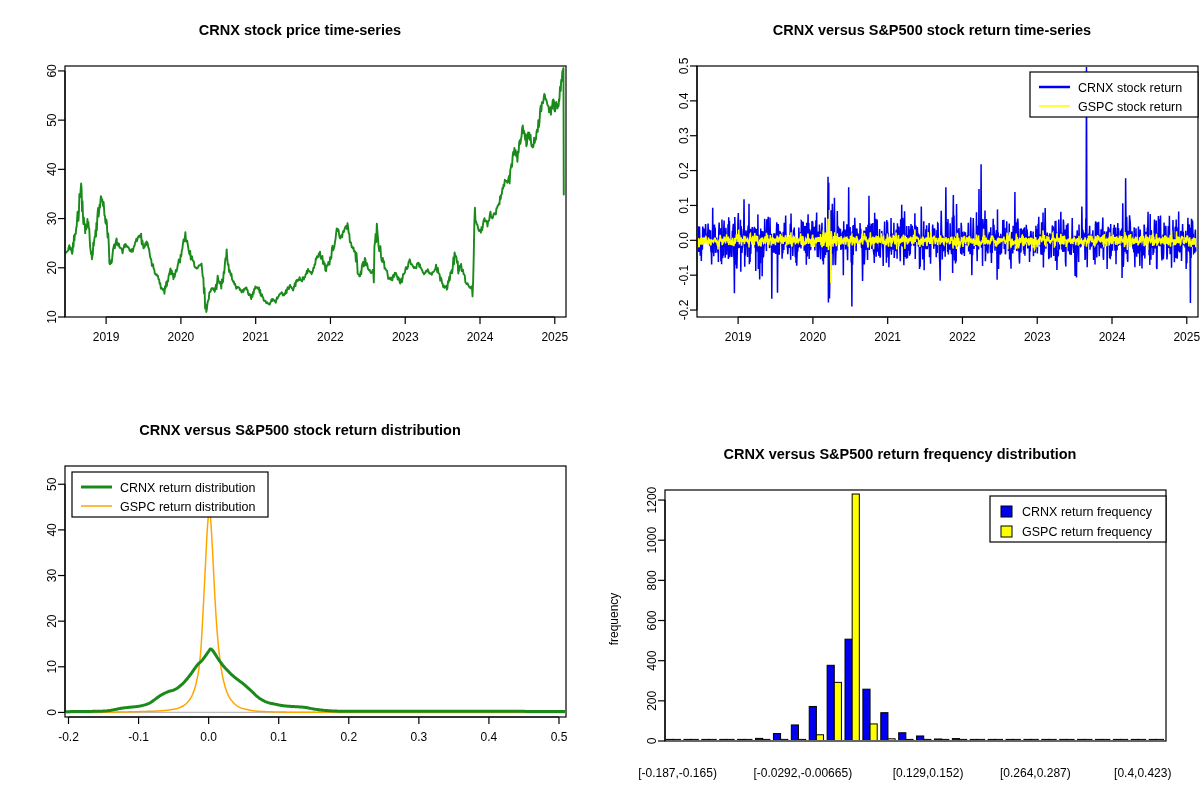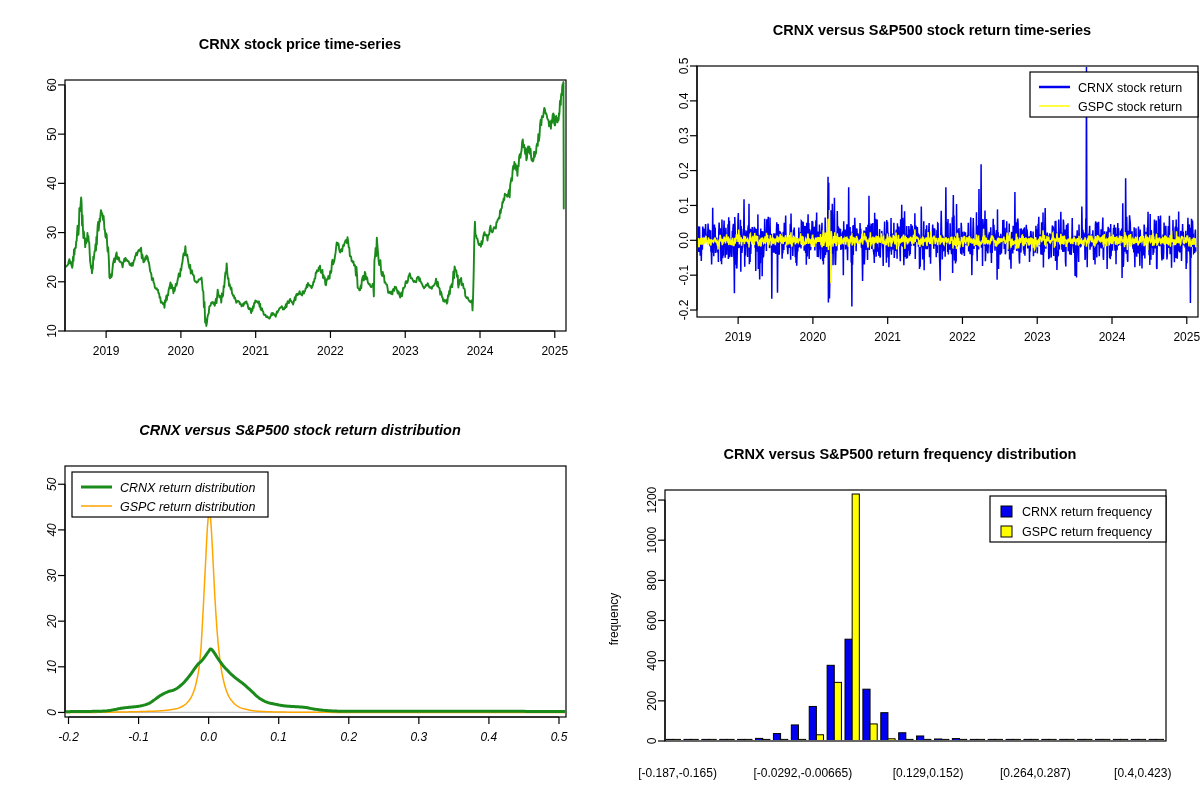--- a/index.html
+++ b/index.html
@@ -3,23 +3,23 @@
 <meta charset="utf-8">
 <style>
   html,body{margin:0;padding:0;}
   body{
     width:1200px;height:800px;background:#ffffff;
     font-family:"Liberation Sans", sans-serif;
     overflow:hidden;
   }
   #figure{position:relative;width:1200px;height:800px;}
   .panel{position:absolute;width:600px;height:400px;}
-  #panel-tl{left:0;top:14px;}
+  #panel-tl{left:0;top:0;}
   #panel-tr{left:632px;top:0;}
-  #panel-bl{left:0;top:400px;font-style:italic;}
+  #panel-bl{left:0;top:400px;}
   #panel-br{left:600px;top:424px;}
   .panel svg{display:block;width:600px;height:400px;}
   .ptitle{
     font-family:"Liberation Sans", sans-serif;
     font-size:14.5px;font-weight:bold;fill:#000000;
     text-anchor:middle;
   }
   .axlab{
     font-family:"Liberation Sans", sans-serif;
     font-size:12px;fill:#000000;text-anchor:middle;

